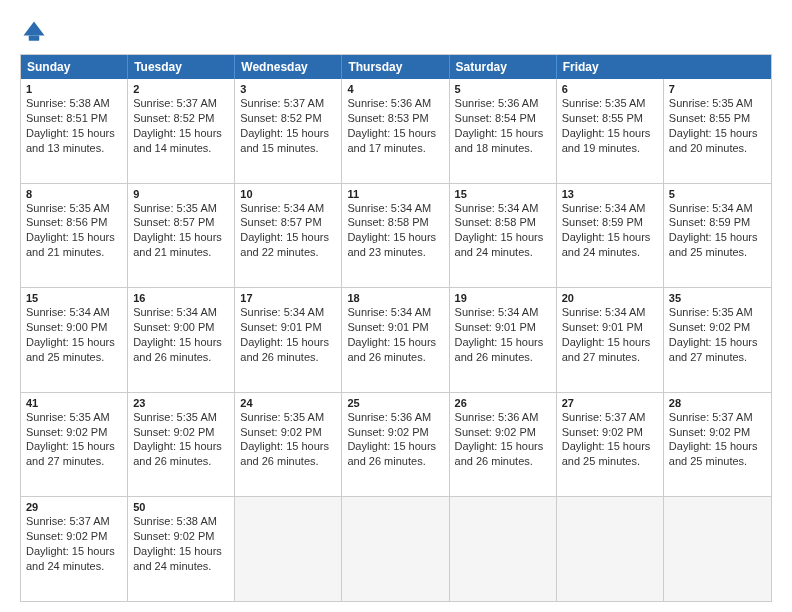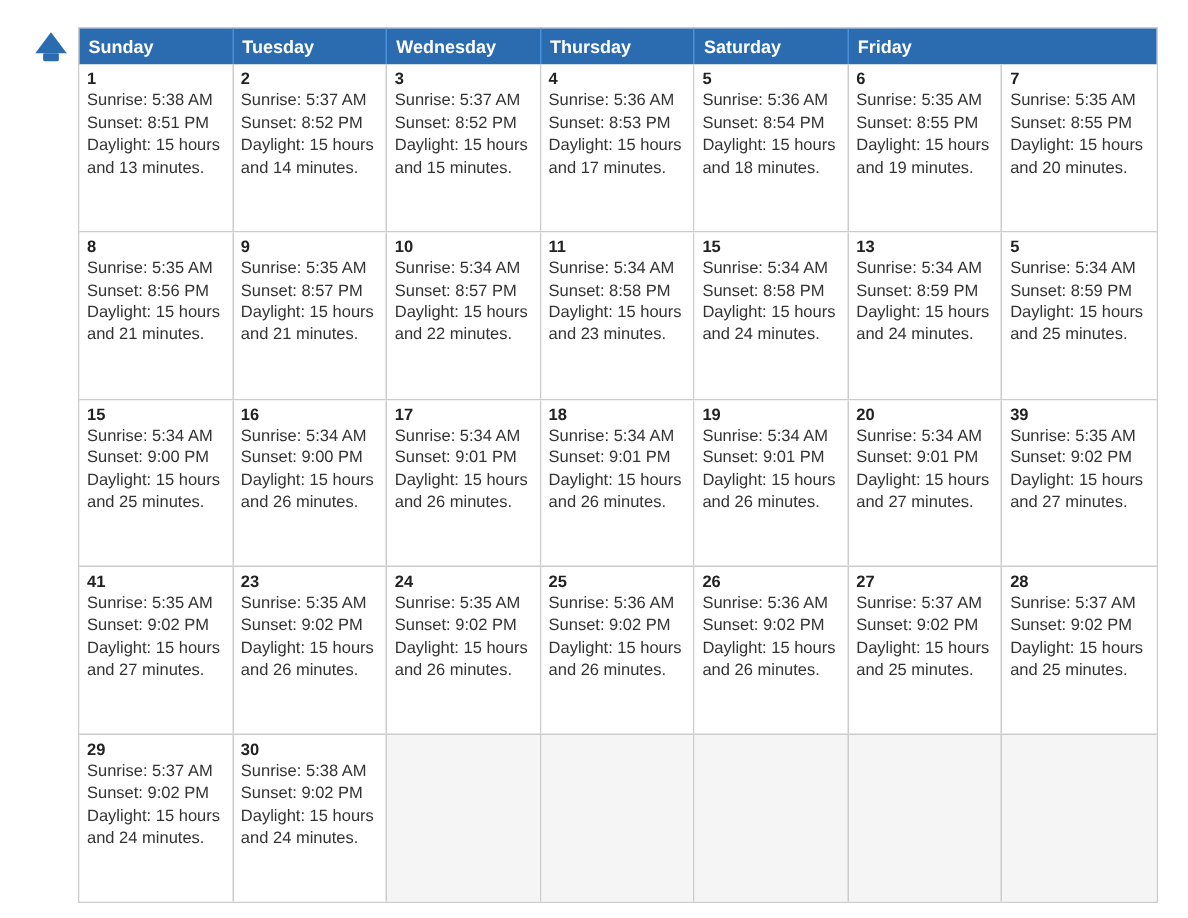--- a/index.html
+++ b/index.html
@@ -8,20 +8,21 @@
       background: #fff;
       width: 792px;
       height: 612px;
       overflow: hidden;
     }
     .page {
       width: 792px;
       height: 612px;
       padding: 18px 20px 10px 20px;
       display: flex;
+      flex-direction: column;
     }
     .header {
       display: flex;
       justify-content: space-between;
       align-items: flex-start;
       margin-bottom: 8px;
     }
     .logo {
       display: flex;
       align-items: center;
@@ -284,21 +285,21 @@
 and 26 minutes.</div>
           </div>
           <div class="cal-cell">
             <span class="day-num">20</span>
             <div class="info" style="white-space: pre-line;">Sunrise: 5:34 AM
 Sunset: 9:01 PM
 Daylight: 15 hours
 and 27 minutes.</div>
           </div>
           <div class="cal-cell">
-            <span class="day-num">39</span>
+            <span class="day-num">35</span>
             <div class="info" style="white-space: pre-line;">Sunrise: 5:35 AM
 Sunset: 9:02 PM
 Daylight: 15 hours
 and 27 minutes.</div>
           </div>
         </div>
         <div class="cal-row">
           <div class="cal-cell">
             <span class="day-num">41</span>
             <div class="info" style="white-space: pre-line;">Sunrise: 5:35 AM
@@ -351,21 +352,21 @@
         </div>
         <div class="cal-row">
           <div class="cal-cell">
             <span class="day-num">29</span>
             <div class="info" style="white-space: pre-line;">Sunrise: 5:37 AM
 Sunset: 9:02 PM
 Daylight: 15 hours
 and 24 minutes.</div>
           </div>
           <div class="cal-cell">
-            <span class="day-num">30</span>
+            <span class="day-num">50</span>
             <div class="info" style="white-space: pre-line;">Sunrise: 5:38 AM
 Sunset: 9:02 PM
 Daylight: 15 hours
 and 24 minutes.</div>
           </div>
           <div class="cal-cell empty"></div>
           <div class="cal-cell empty"></div>
           <div class="cal-cell empty"></div>
           <div class="cal-cell empty"></div>
           <div class="cal-cell empty"></div>

